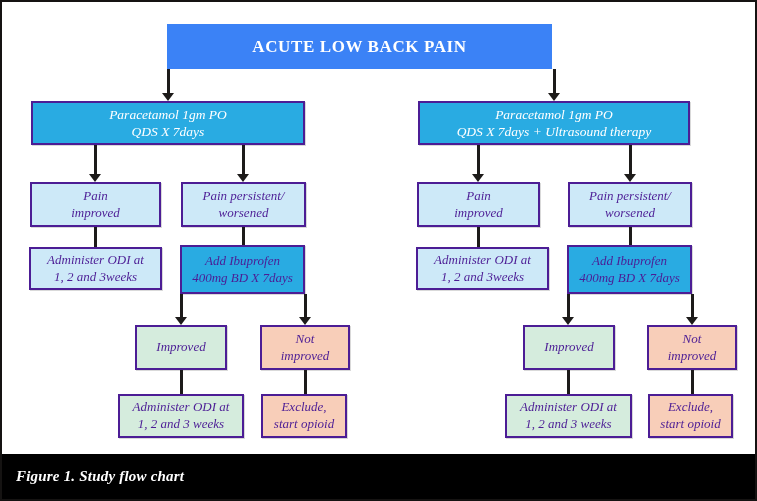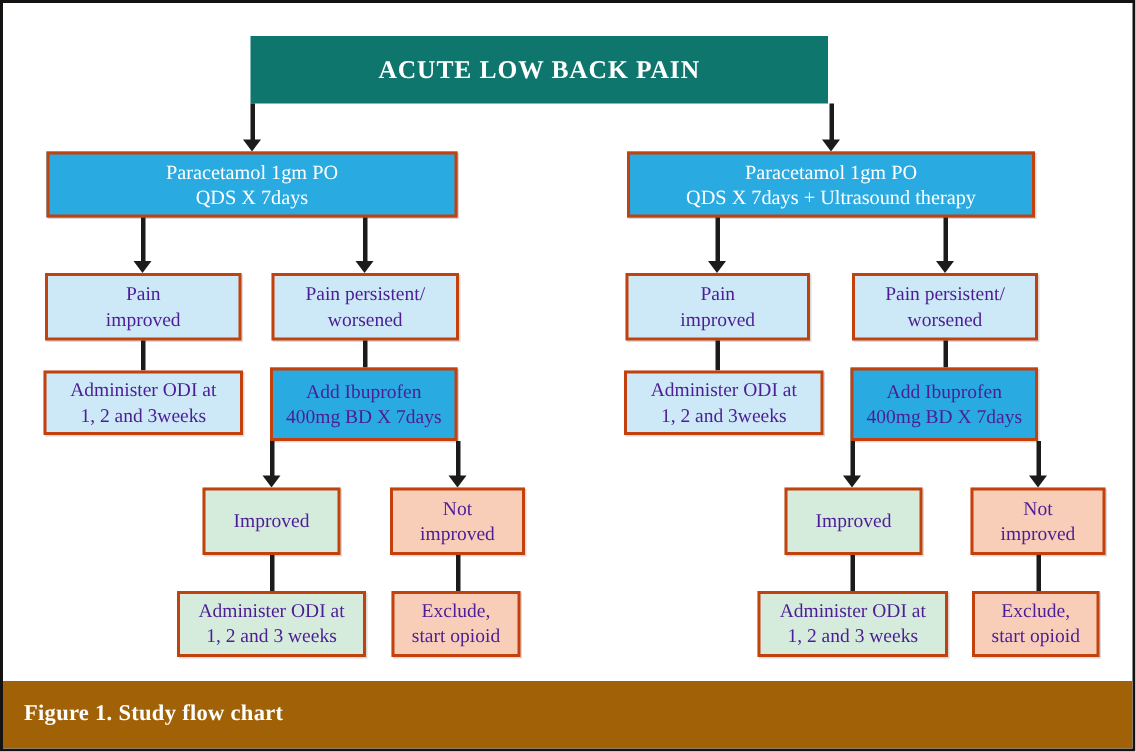--- a/index.html
+++ b/index.html
@@ -8,32 +8,33 @@
     width: 757px; height: 501px;
     box-sizing: border-box;
     border: 2px solid #151312;
     background: #ffffff;
     font-family: "Liberation Serif", "DejaVu Serif", serif;
     overflow: hidden;
   }
   .title-box {
     position: absolute;
     left: 165px; top: 22px; width: 385px; height: 45px;
-    background: #0f766e;
+    background: #3b82f6;
     display: flex; align-items: center; justify-content: center;
     color: #ffffff;
     font-size: 17px; font-weight: bold; letter-spacing: 0.6px;
   }
   .node {
     position: absolute;
     box-sizing: border-box;
-    border: 2px solid #c2410c;
+    border: 2px solid #4c1d95;
     display: flex; align-items: center; justify-content: center;
     text-align: center;
     box-shadow: 1px 1px 0 rgba(0,0,0,0.15);
+    font-style: italic;
   }
   .node .txt {
     white-space: pre-line;
     font-size: 13px;
     line-height: 1.28;
     color: #4c1d95;
     padding: 1px 3px;
   }
   .node .txt.light { color: #ffffff; }
   .conn {
@@ -47,25 +48,25 @@
     bottom: -7px; left: 50%;
     transform: translateX(-50%);
     width: 0; height: 0;
     border-left: 6px solid transparent;
     border-right: 6px solid transparent;
     border-top: 8px solid #1d1b1a;
   }
   .caption-bar {
     position: absolute;
     left: 0; right: 0; bottom: 0; height: 45px;
-    background: #a16207;
+    background: #000000;
     display: flex; align-items: center;
     padding-left: 14px;
     color: #ffffff;
-    font-size: 15px; font-weight: bold; 
+    font-size: 15px; font-weight: bold; font-style: italic;
     letter-spacing: 0.2px;
   }
 </style>
 </head>
 <body>
 
 <div class="frame">
 
   <div class="title-box">
     <span>ACUTE LOW BACK PAIN</span>

